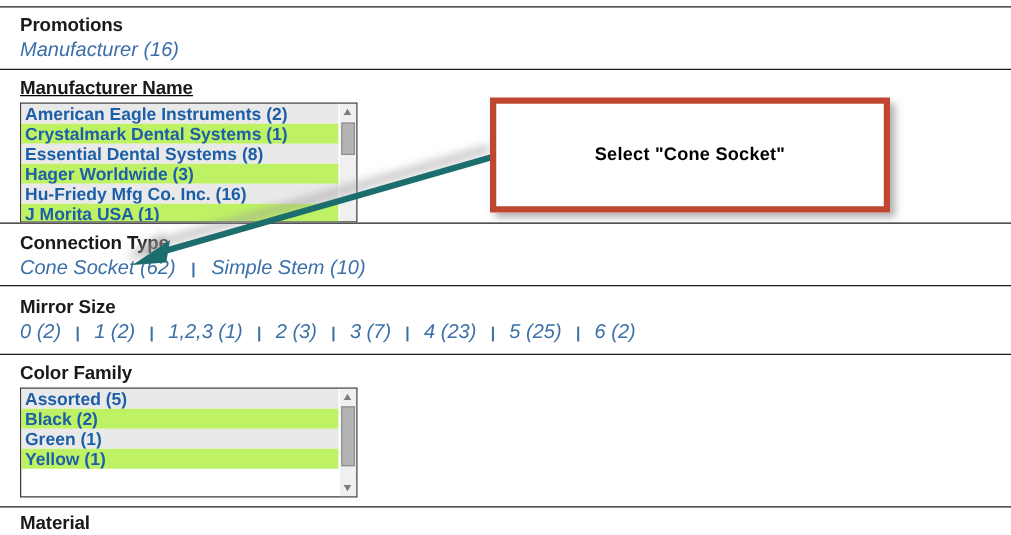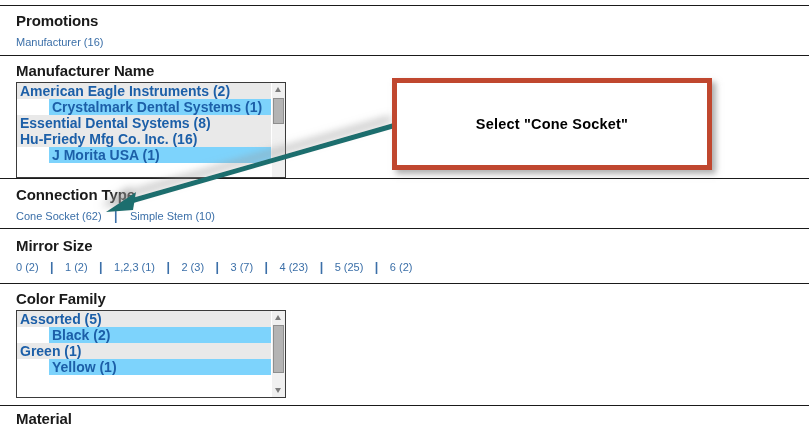--- a/index.html
+++ b/index.html
@@ -39,25 +39,26 @@
   .facet-title {
     font-size: 15px;
     font-weight: bold;
     color: #1a1a1a;
     letter-spacing: -0.1px;
     line-height: 17px;
     white-space: nowrap;
   }
 
   .facet-link {
-    font-size: 11px;
+    font-size: 16px;
     color: #3b6fa8;
     text-decoration: none;
     white-space: nowrap;
     line-height: 16px;
+    font-style: italic;
   }
 
   .inline-links {
     margin-top: 3px;
     white-space: nowrap;
   }
   .inline-links .sep {
     color: #3b6fa8;
     font-size: 12.5px;
     font-weight: bold;
@@ -89,21 +90,21 @@
     font-weight: bold;
     color: #1c5fa8;
     line-height: 16px;
     height: 16px;
     padding-left: 3px;
     white-space: nowrap;
     overflow: hidden;
     box-sizing: border-box;
   }
   .opt.alt { background: #e9e9e9; }
-  .opt.plain { background: #7dd3fc; margin-left: 32px; }
+  .opt.plain { background: #bef264; }
 
   
   .sbar {
     position: absolute;
     top: 0;
     right: 0;
     width: 14px;
     height: 100%;
     background: #f0f0f0;
     border-left: 1px solid #ffffff;
@@ -181,27 +182,28 @@
   <div class="divider" style="top:283px;"></div>
   <div class="divider" style="top:405px;"></div>
 
   <div class="facet" style="top:12px;">
     <div class="facet-title">Promotions</div>
     <div class="inline-links">
       <a class="facet-link" href="#">Manufacturer (16)</a>
     </div>
   </div>
 
-  <div class="facet" style="top:62px;">
+  <div class="facet" style="top:62px;text-decoration:underline;">
     <div class="facet-title">Manufacturer Name</div>
     <div class="listbox" style="width:270px;height:96px;">
       <div class="listbox-inner">
         <div class="opt alt">American Eagle Instruments (2)</div>
         <div class="opt plain">Crystalmark Dental Systems (1)</div>
         <div class="opt alt">Essential Dental Systems (8)</div>
+        <div class="opt plain">Hager Worldwide (3)</div>
         <div class="opt alt">Hu-Friedy Mfg Co. Inc. (16)</div>
         <div class="opt plain">J Morita USA (1)</div>
       </div>
       <div class="sbar">
         <div class="sb-arrow up">
             <span class="tri"></span>
           </div>
         <div class="sb-thumb" style="top:15px;height:26px;"></div>
       </div>
     </div>

